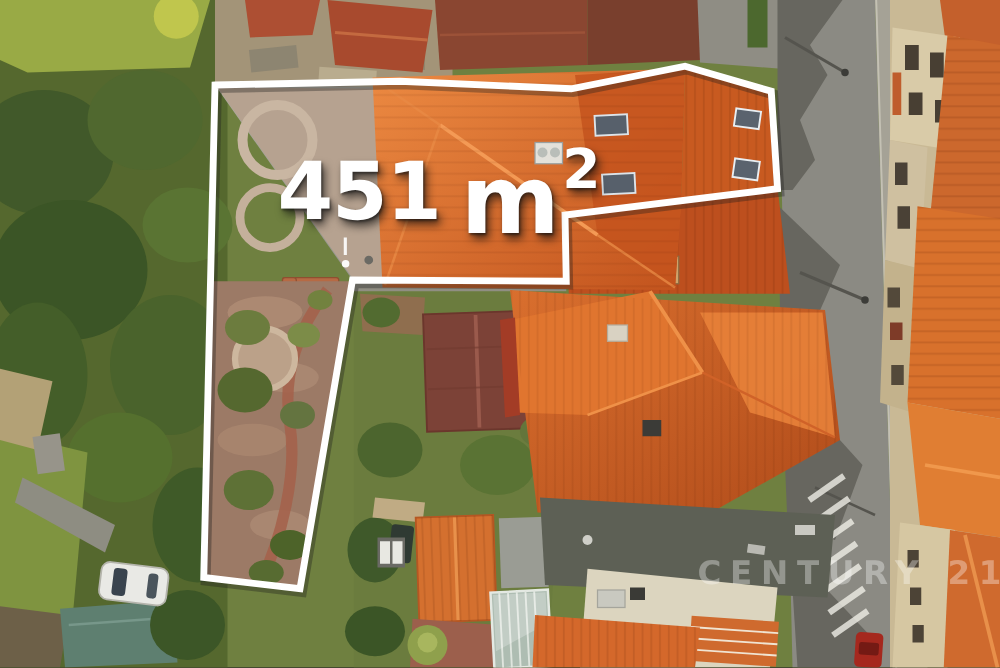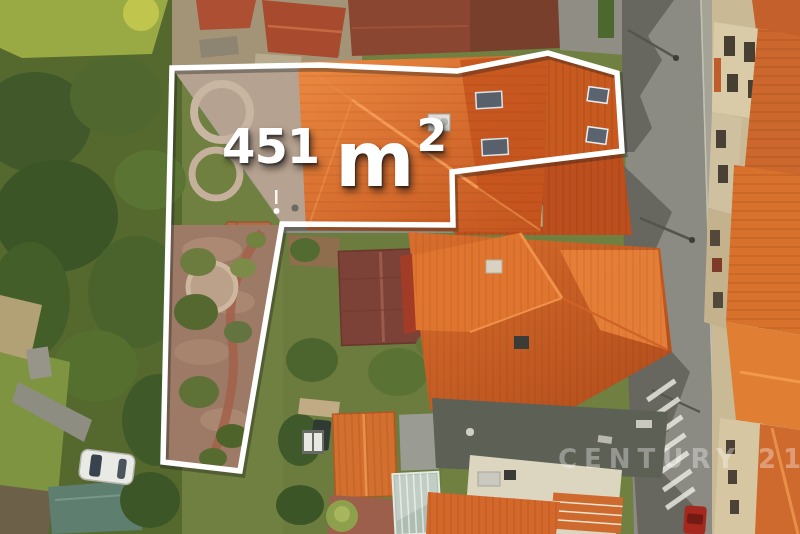--- a/index.html
+++ b/index.html
@@ -9,21 +9,21 @@
     user-select:none;
   }
   #scene{position:absolute;left:0;top:0;}
   .area-label{
     position:absolute;left:222px;top:122px;
     display:flex;align-items:flex-start;
     color:#ffffff;font-weight:bold;line-height:1;
     text-shadow:3px 5px 7px rgba(15,15,15,.65),1px 2px 2px rgba(15,15,15,.55);
     letter-spacing:-1px;white-space:nowrap;pointer-events:none;
   }
-  .area-label .big{font-size:48px;}
+  .area-label .big{font-size:64px;}
   .area-label .unit{font-size:76px;margin-left:16px;}
   .area-label sup{font-size:44px;line-height:1;margin-left:3px;margin-top:-8px;letter-spacing:0;}
   .watermark{
     position:absolute;left:558px;top:444px;
     font-size:26px;font-weight:bold;letter-spacing:7px;white-space:nowrap;
     color:rgba(255,255,255,0.34);pointer-events:none;
   }
 </style>
 </head>
 <body>

